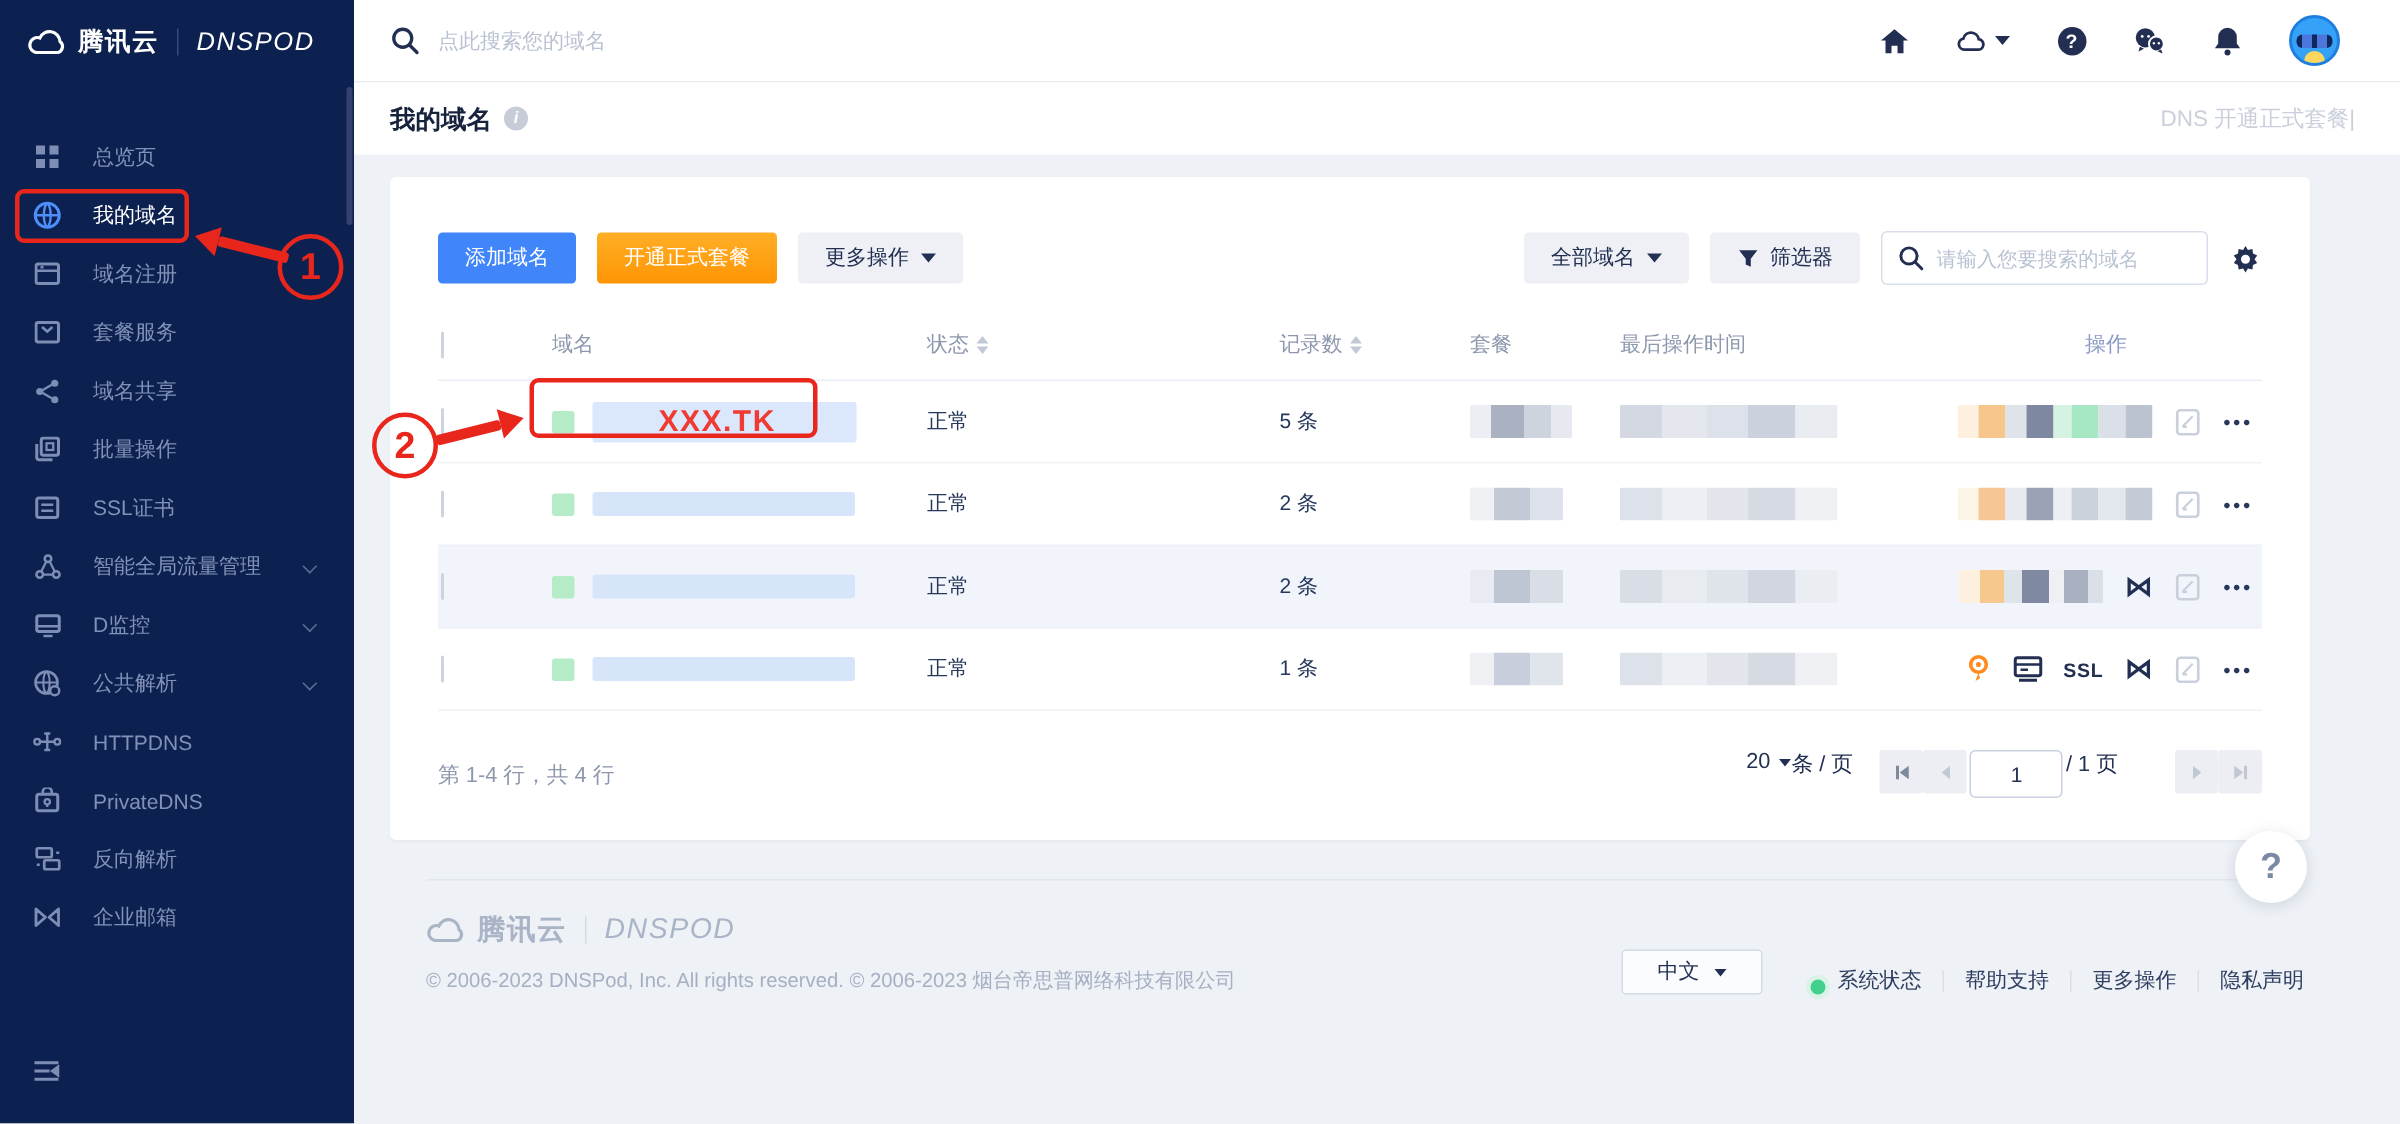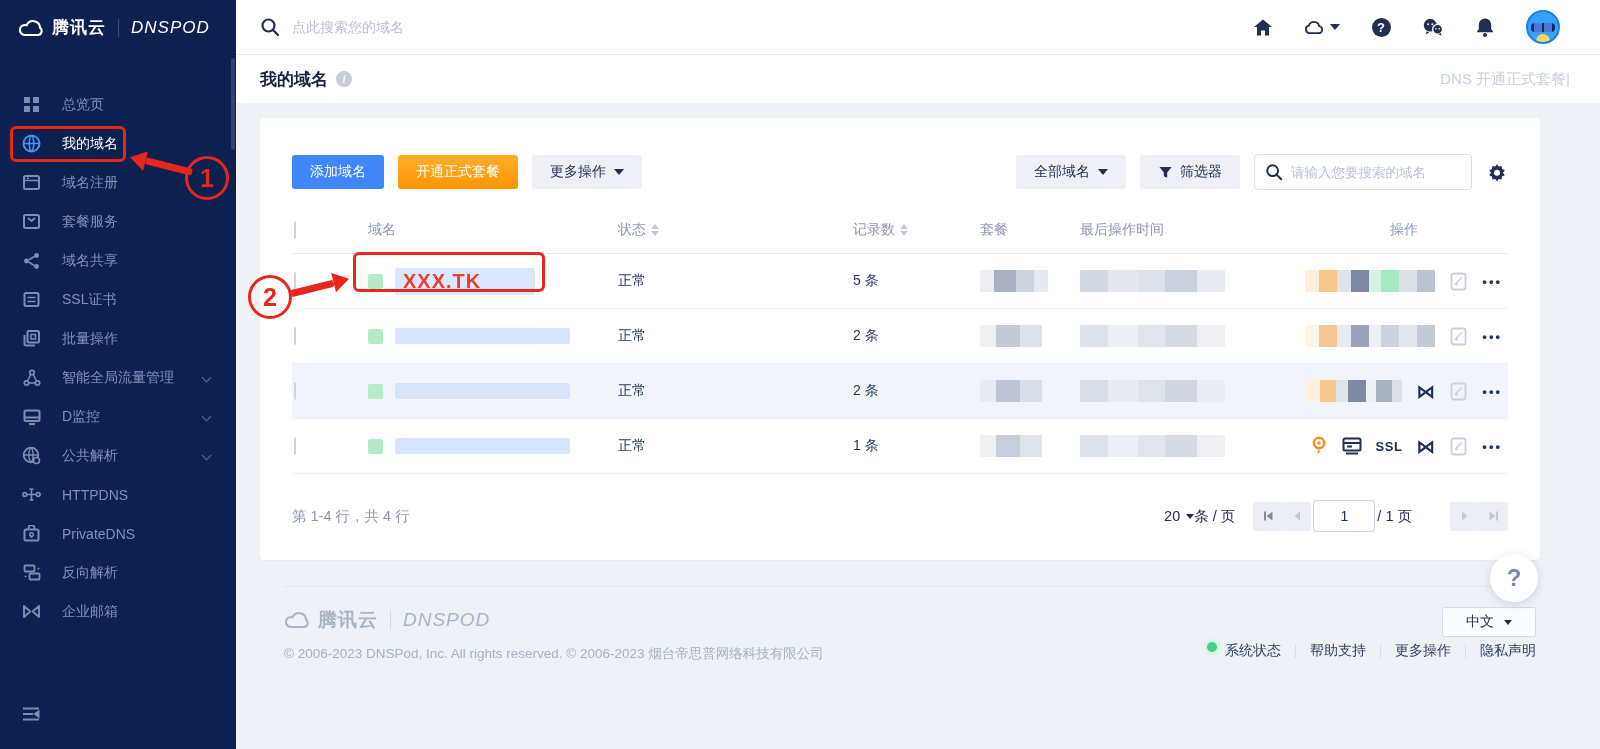--- a/index.html
+++ b/index.html
@@ -68,57 +68,57 @@
   .sort i { width:0; height:0; border-left:4px solid transparent; border-right:4px solid transparent; display:block; }
   .sort .up { border-bottom:5px solid #c2c9d6; }
   .sort .dn { border-top:5px solid #c2c9d6; }
   .tbody-row { height:55px; border-bottom:1px solid #eef1f6; font-size:14px; color:#27385c; }
   .tbody-row.hl { background:#f1f5fb; }
   .checkbox { width:17px; height:17px; border:1px solid #cdd4e0; border-radius:3px; background:#fff; margin-left:2px; cursor:pointer; }
   .dom-cell { display:flex; align-items:center; gap:12px; position:relative; }
   .green-badge { width:15px; height:15px; background:#b6ebc7; border-radius:2px; flex:0 0 15px; }
   .dom-blur { height:16px; width:175px; background:#d7e5fb; border-radius:2px; }
   .dom-real { display:flex; align-items:center; background:#dbe7fc; border-radius:2px; padding:2px 8px; }
-  .dom-text { color:#f03b33; font-size:20px; font-weight:700; letter-spacing:1px; padding-right:46px; }
+  .dom-text { color:#f03b33; font-size:20px; font-weight:700; letter-spacing:1px; padding-right:46px;margin-left:36px; }
   
   .mosaic { display:flex; height:22px; border-radius:1px; overflow:hidden; }
   .mosaic i { display:block; height:100%; }
   .act-cell { display:flex; align-items:center; justify-content:flex-end; gap:14px; padding-right:6px; }
   .doc-ico { width:19px; height:19px; color:#c9d0dc; }
   .dots { color:#27385c; font-weight:700; letter-spacing:2px; font-size:13px; cursor:pointer; }
   .bowtie { font-family:"DejaVu Sans",sans-serif; font-size:19px; font-weight:700; color:#222f52; line-height:1; cursor:pointer; }
   .ssl-txt { font-size:13px; font-weight:800; color:#222f52; letter-spacing:.5px; cursor:pointer; }
   .card-ico { width:20px; height:18px; color:#222f52; }
   .bird-ico { width:18px; height:20px; }
 
   
   .pg-row { display:flex; align-items:center; justify-content:space-between; margin-top:26px; padding-bottom:8px; }
   .pg-summary { color:#8d97ad; font-size:14.5px; }
-  .pg-right { display:flex; align-items:center; gap:0; color:#222f52; font-size:14.5px; }
+  .pg-right { display:flex; align-items:flex-start; gap:0; color:#222f52; font-size:14.5px; }
   .pg-size { display:flex; align-items:center; gap:6px; cursor:pointer; }
   .pg-caret { width:0; height:0; border-left:4.5px solid transparent; border-right:4.5px solid transparent; border-top:5.5px solid #222f52; }
   .pg-btn { width:29px; height:29px; border-radius:2px; background:#eceef3; display:flex; align-items:center; justify-content:center; cursor:pointer; }
   .pg-btn svg { width:12px; height:12px; }
   .pg-input { width:62px; height:32px; border:1px solid #c8d1e0; border-radius:4px; text-align:center; font-size:14px; color:#222f52; outline:none; margin:0 2px; }
 
   
   .float-help { position:absolute; right:62px; top:451px; width:48px; height:48px; border-radius:50%; background:#fff; box-shadow:0 2px 10px rgba(30,50,90,.15); display:flex; align-items:center; justify-content:center; color:#7b89a5; font-size:24px; font-weight:700; cursor:pointer; z-index:20; }
 
   
   .footer { margin:26px 4px 0 24px; border-top:1px solid #e2e6ed; padding:20px 0 0 0; display:flex; justify-content:space-between; }
   .ft-left { }
   .ft-logo { display:flex; align-items:center; gap:8px; color:#a9b4c6; }
   .ft-logo .brand-name, .ft-logo .brand-product { color:#a9b4c6; font-size:19px; }
   .ft-logo .brand-divider { background:#d3d9e3; }
   .ft-copy { margin-top:12px; font-size:13.5px; color:#a6b0c2; }
-  .ft-right { display:flex; flex-direction:column; align-items:flex-end; gap:5px; }
+  .ft-right { display:flex; flex-direction:row; align-items:flex-end; gap:18px; }
   .lang-btn { width:94px; height:30px; border:1px solid #d4dae6; border-radius:3px; background:#fbfcfe; color:#222f52; font-size:14px; display:flex; align-items:center; justify-content:center; gap:10px; cursor:pointer; }
   .lang-caret { width:0; height:0; border-left:4.5px solid transparent; border-right:4.5px solid transparent; border-top:5.5px solid #222f52; }
   .ft-links { display:flex; align-items:center; font-size:14px; color:#2e3e60; }
-  .ft-links .lk { padding:0 14px; cursor:pointer; display:flex; align-items:flex-start; gap:8px; }
+  .ft-links .lk { padding:0 14px; cursor:pointer; display:flex; align-items:flex-end; gap:8px; }
   .ft-links .sep { width:1px; height:14px; background:#d9dee8; }
   .green-dot { width:10px; height:10px; border-radius:50%; background:#42d08c; box-shadow:0 0 0 3px #d9f4e6; }
 
   
   .anno-box { position:absolute; border:3px solid #e8261c; border-radius:6px; z-index:60; pointer-events:none; }
   .anno-circle { position:absolute; width:44px; height:44px; border:3px solid #e8261c; border-radius:50%; color:#e8261c; font-size:25px; font-weight:700; display:flex; align-items:center; justify-content:center; z-index:61; background:transparent; }
   .anno-arrow { position:absolute; width:60px; height:20px; display:flex; align-items:center; z-index:61; }
   .anno-arrow .shaft { height:7px; background:#e8261c; flex:1; border-radius:2px; }
   .anno-arrow .head { width:0; height:0; border-top:10px solid transparent; border-bottom:10px solid transparent; border-left:16px solid #e8261c; }
   #anno-box-1 { left:10px; top:126px; width:116px; height:36px; }
@@ -189,35 +189,35 @@
               <circle cx="13.5" cy="3.5" r="2.4" fill="currentColor"></circle>
               <circle cx="13.5" cy="14.5" r="2.4" fill="currentColor"></circle>
               <path d="M5.5 8 L11.5 4.5 M5.5 10 L11.5 13.5" stroke="currentColor" stroke-width="1.5"></path>
             </svg>
           </span>
         <span>域名共享</span>
       </div>
       <div class="side-item">
         <span class="s-ico">
             <svg width="17" height="17" viewBox="0 0 17 17">
-              <rect x="1.5" y="2" width="14" height="13" rx="1.5" fill="none" stroke="currentColor" stroke-width="2"></rect>
-              <path d="M4.5 6.5 h8 M4.5 10.5 h8" stroke="currentColor" stroke-width="1.7"></path>
-            </svg>
-          </span>
-        <span>SSL证书</span>
-      </div>
-      <div class="side-item">
-        <span class="s-ico">
-            <svg width="17" height="17" viewBox="0 0 17 17">
               <rect x="4.5" y="1" width="11.5" height="11.5" rx="1.5" fill="none" stroke="currentColor" stroke-width="2"></rect>
               <path d="M1.5 5 V14 a1.5 1.5 0 0 0 1.5 1.5 H12" fill="none" stroke="currentColor" stroke-width="2"></path>
               <rect x="8" y="4.5" width="4.5" height="4.5" fill="none" stroke="currentColor" stroke-width="1.5"></rect>
             </svg>
           </span>
         <span>批量操作</span>
+      </div>
+      <div class="side-item">
+        <span class="s-ico">
+            <svg width="17" height="17" viewBox="0 0 17 17">
+              <rect x="1.5" y="2" width="14" height="13" rx="1.5" fill="none" stroke="currentColor" stroke-width="2"></rect>
+              <path d="M4.5 6.5 h8 M4.5 10.5 h8" stroke="currentColor" stroke-width="1.7"></path>
+            </svg>
+          </span>
+        <span>SSL证书</span>
       </div>
       <div class="side-item">
         <span class="s-ico">
             <svg width="18" height="18" viewBox="0 0 18 18">
               <circle cx="9" cy="3.5" r="2.2" fill="none" stroke="currentColor" stroke-width="1.7"></circle>
               <circle cx="3.5" cy="14" r="2.2" fill="none" stroke="currentColor" stroke-width="1.7"></circle>
               <circle cx="14.5" cy="14" r="2.2" fill="none" stroke="currentColor" stroke-width="1.7"></circle>
               <path d="M7.8 5.5 L4.5 12 M10.2 5.5 L13.5 12 M5.8 14 h6.4" stroke="currentColor" stroke-width="1.5" fill="none"></path>
             </svg>
           </span>

